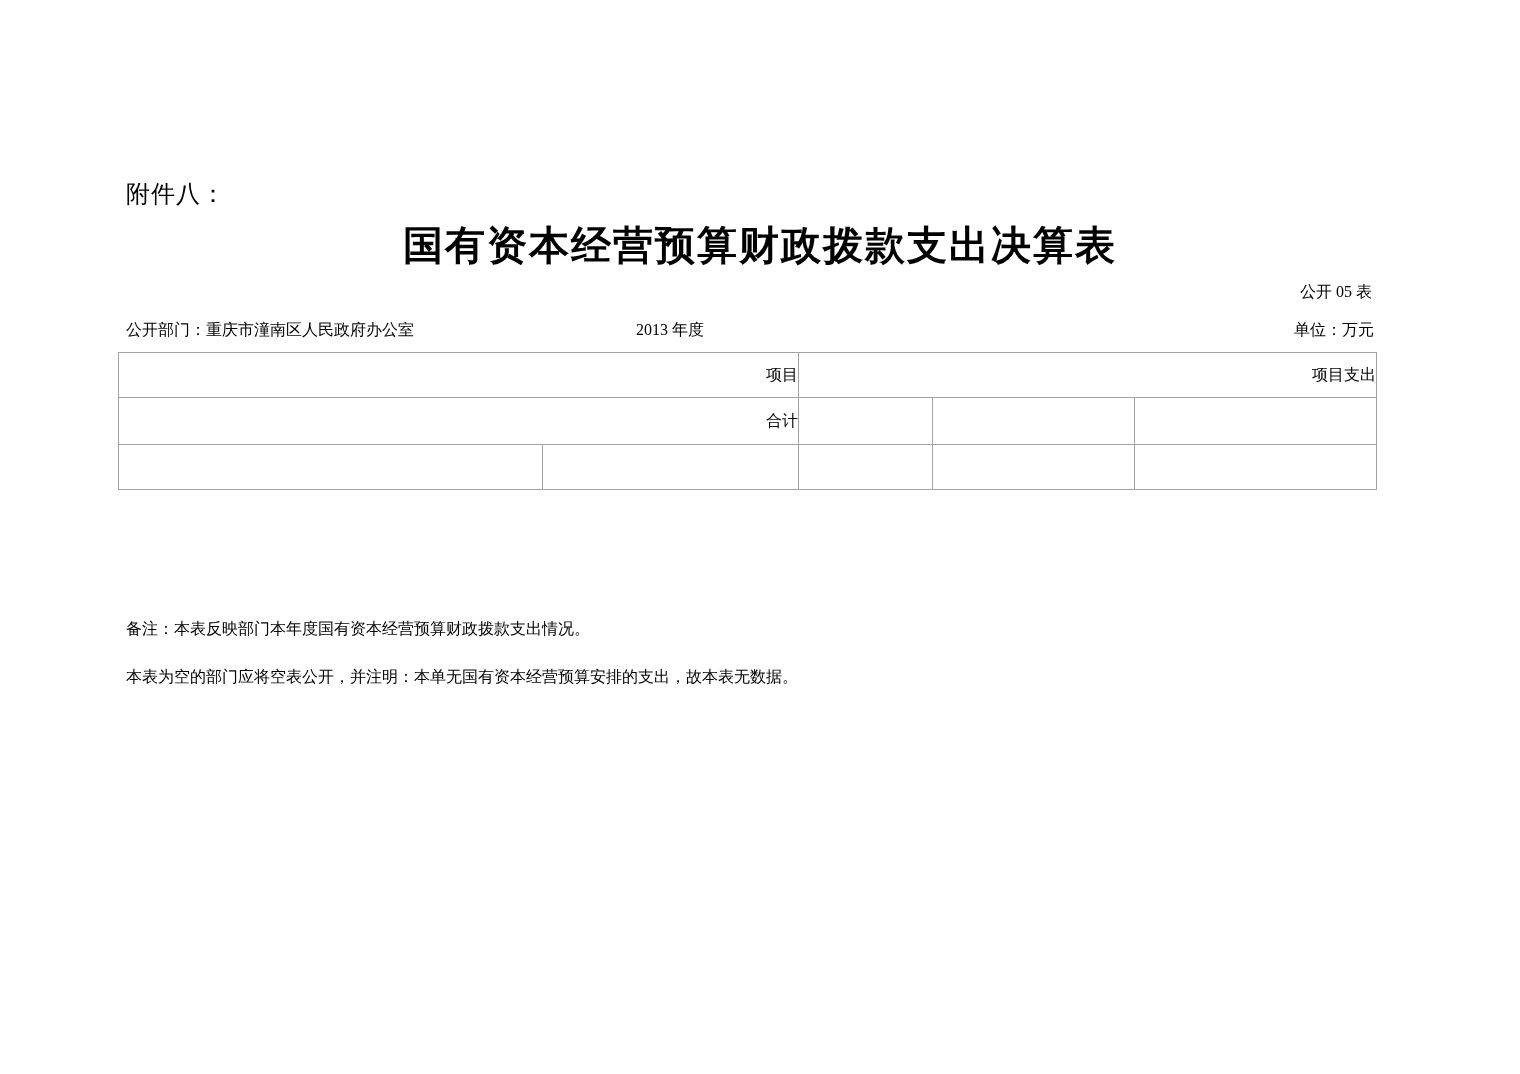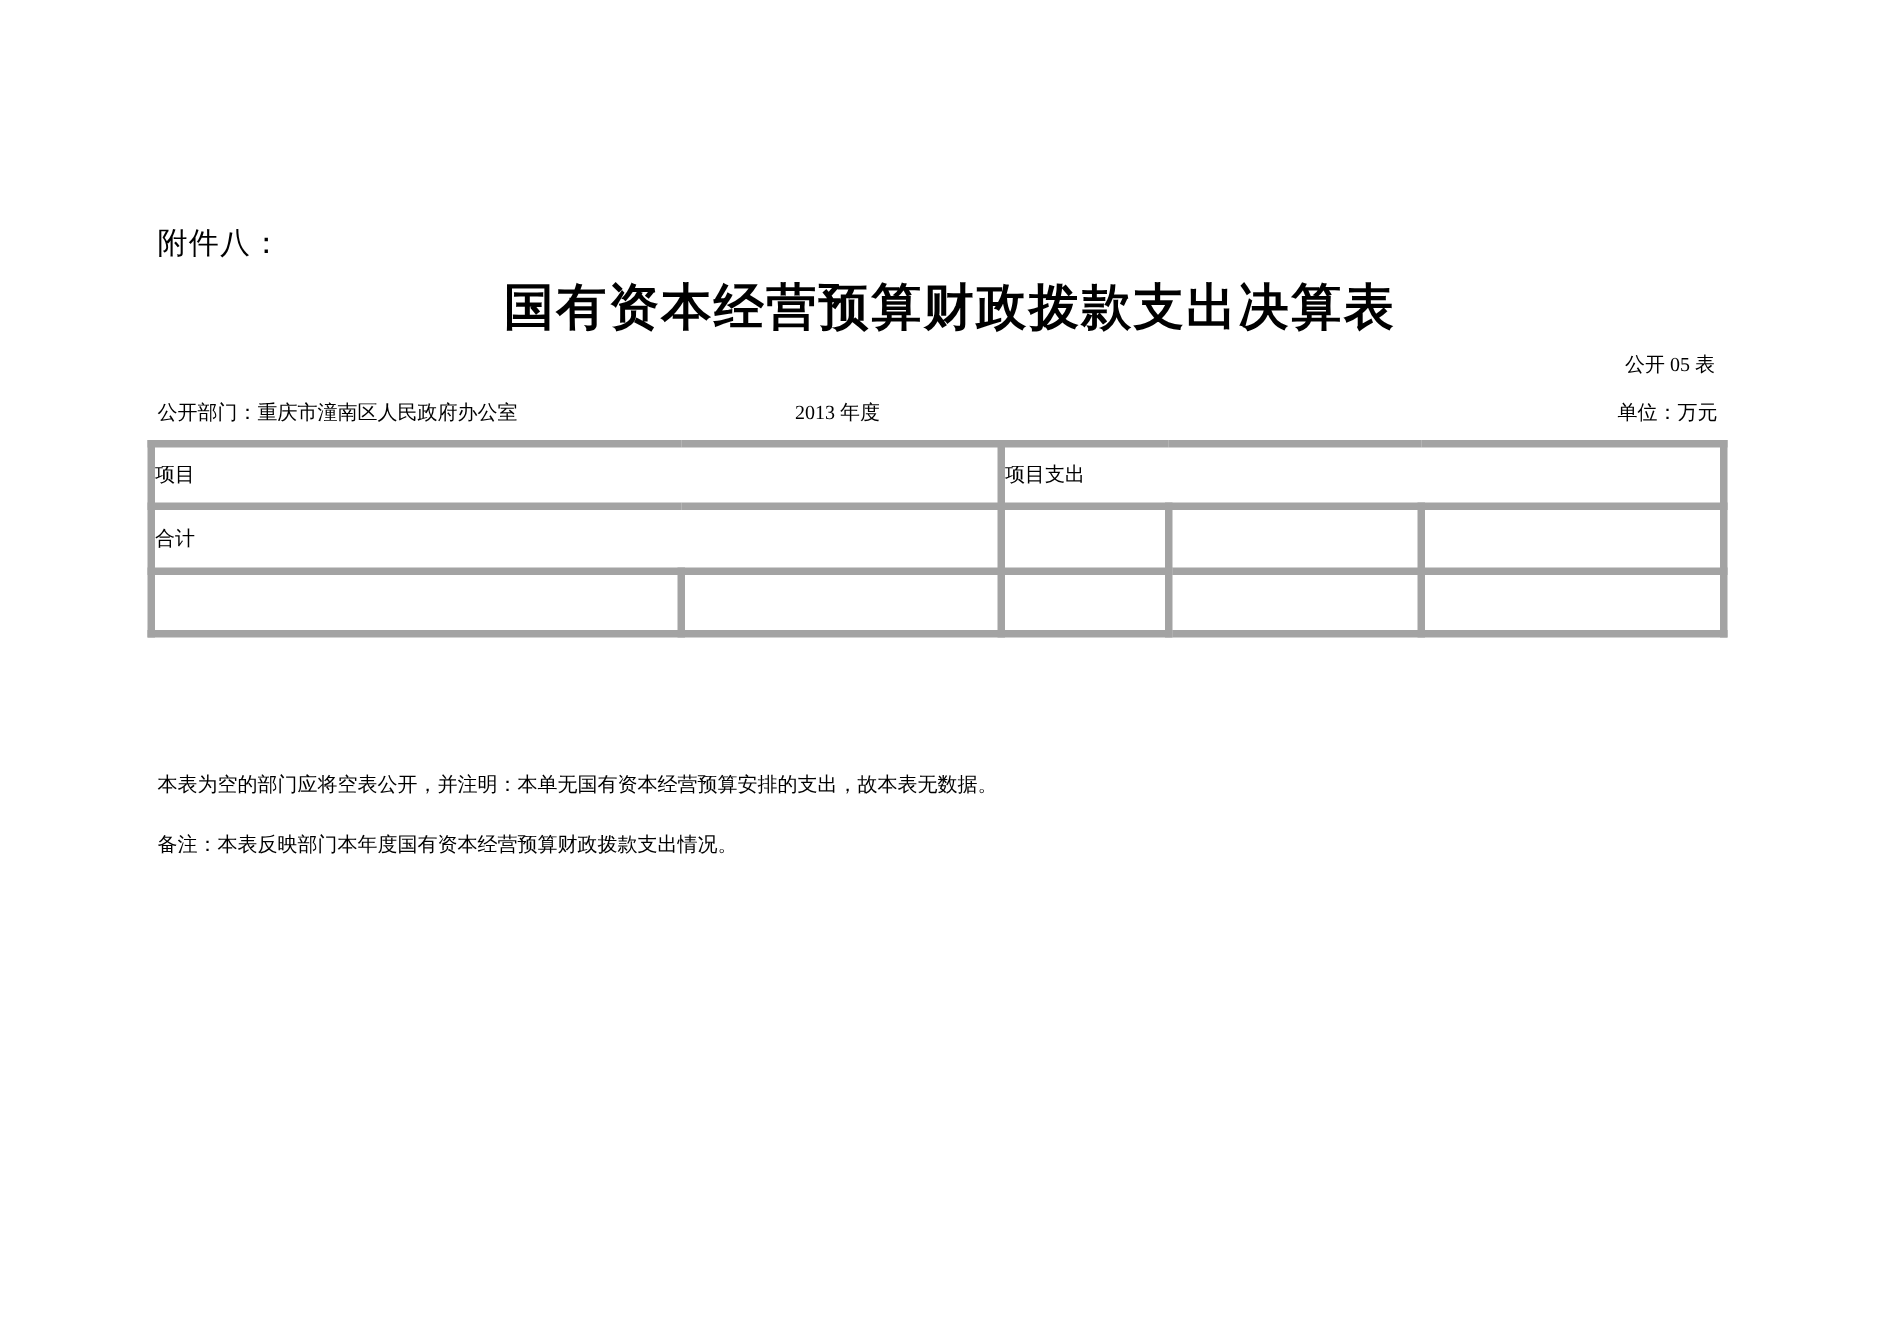--- a/index.html
+++ b/index.html
@@ -78,22 +78,22 @@
   }
   table.budget {
     position: absolute;
     left: 118px;
     top: 352px;
     width: 1258px;
     border-collapse: collapse;
     table-layout: fixed;
   }
   table.budget td {
-    border: 6px solid #a3a3a3;
-    text-align: left;
+    border: 1px solid #a3a3a3;
+    text-align: right;
     vertical-align: middle;
     font-size: 16px;
     font-family: "Liberation Serif", "DejaVu Serif", serif;
     padding: 0;
   }
   td.left-align {
     text-align: left;
     padding-left: 12px;
   }
   .row-head1 td { height: 44px; }
@@ -154,17 +154,17 @@
         <td></td>
         <td></td>
         <td></td>
         <td></td>
         <td></td>
       </tr>
     </tbody>
   </table>
 
   <div class="notes">
+    <div class="note-line">备注：本表反映部门本年度国有资本经营预算财政拨款支出情况。</div>
     <div class="note-line">本表为空的部门应将空表公开，并注明：本单无国有资本经营预算安排的支出，故本表无数据。</div>
-    <div class="note-line">备注：本表反映部门本年度国有资本经营预算财政拨款支出情况。</div>
   </div>
 
 </div>
 
 </body></html>

